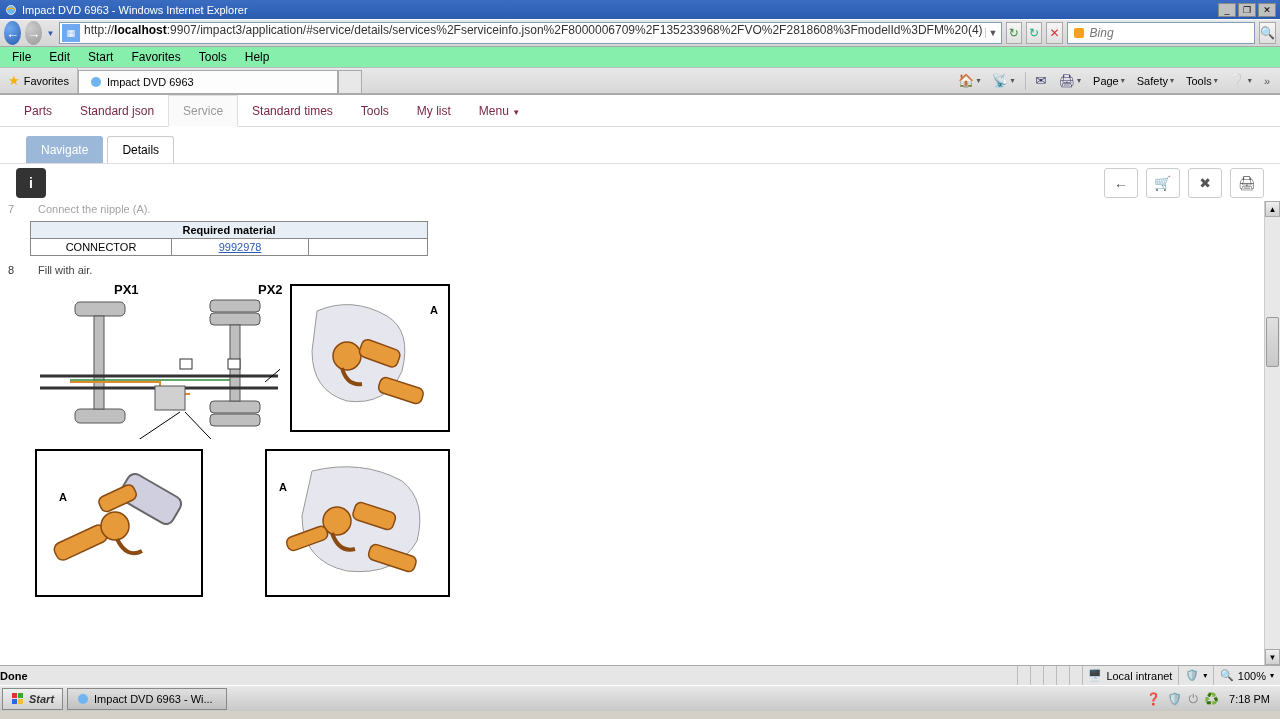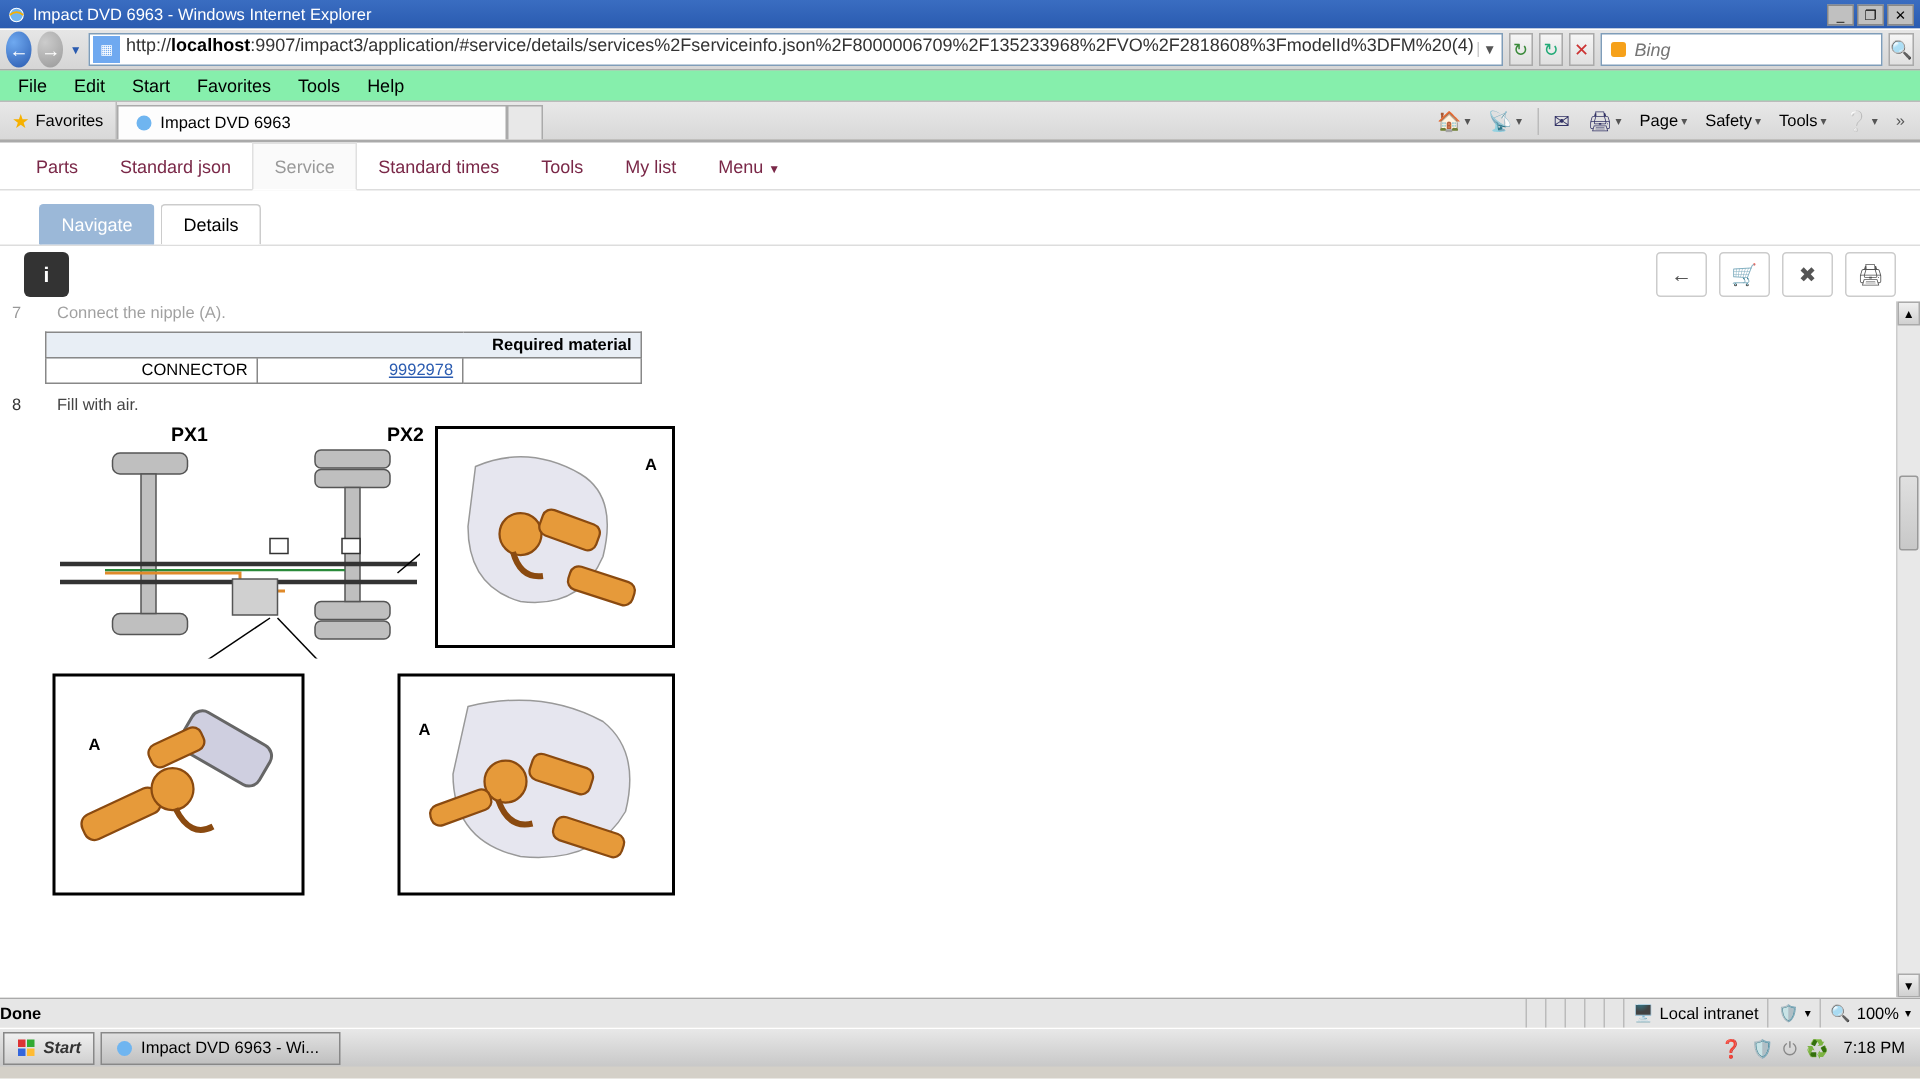--- a/index.html
+++ b/index.html
@@ -73,21 +73,21 @@
   
   .content-wrap { position:absolute; top:106px; left:0; right:16px; bottom:0; overflow:hidden; }
   .scrollbar-v { position:absolute; top:106px; right:0; bottom:0; width:16px; background:#e8e8e8; border-left:1px solid #ccc; }
   .sb-btn { height:16px; background:linear-gradient(#f0f0f0,#d0d0d0); border:1px solid #aaa; display:flex; align-items:center; justify-content:center; font-size:8px; cursor:pointer; }
   .sb-track { position:absolute; top:16px; bottom:16px; left:0; right:0; }
   .sb-thumb { position:absolute; left:1px; right:1px; background:linear-gradient(#e0e0e0,#c8c8c8); border:1px solid #999; border-radius:2px; cursor:pointer; }
 
   .step-row { display:flex; gap:18px; font-size:11px; color:#444; padding:2px 8px; }
   .step-num { width:12px; color:#333; }
   .mat-table { margin:4px 0 6px 30px; border-collapse:collapse; font-size:11px; width:398px; }
-  .mat-table th, .mat-table td { border:1px solid #888; padding:2px 6px; text-align:right; }
+  .mat-table th, .mat-table td { border:1px solid #888; padding:2px 6px; text-align:center; }
   .mat-table th { background:#e8eef5; font-weight:bold; }
   .mat-link { color:#2a5bb0; text-decoration:underline; cursor:pointer; }
 
   .diagram-area { margin:6px 0 0 30px; width:430px; height:320px; position:relative; }
   .dpanel { position:absolute; border:2px solid #000; background:#fff; }
   .label-px { position:absolute; font-weight:bold; font-size:13px;padding-left:28px; }
 
   
   .statusbar { height:20px; background:#e6e6e6; border-top:1px solid #aaa; display:flex; align-items:center; font-size:11px; }
   .statusbar .s-text { padding:0 0;font-weight:bold; }

